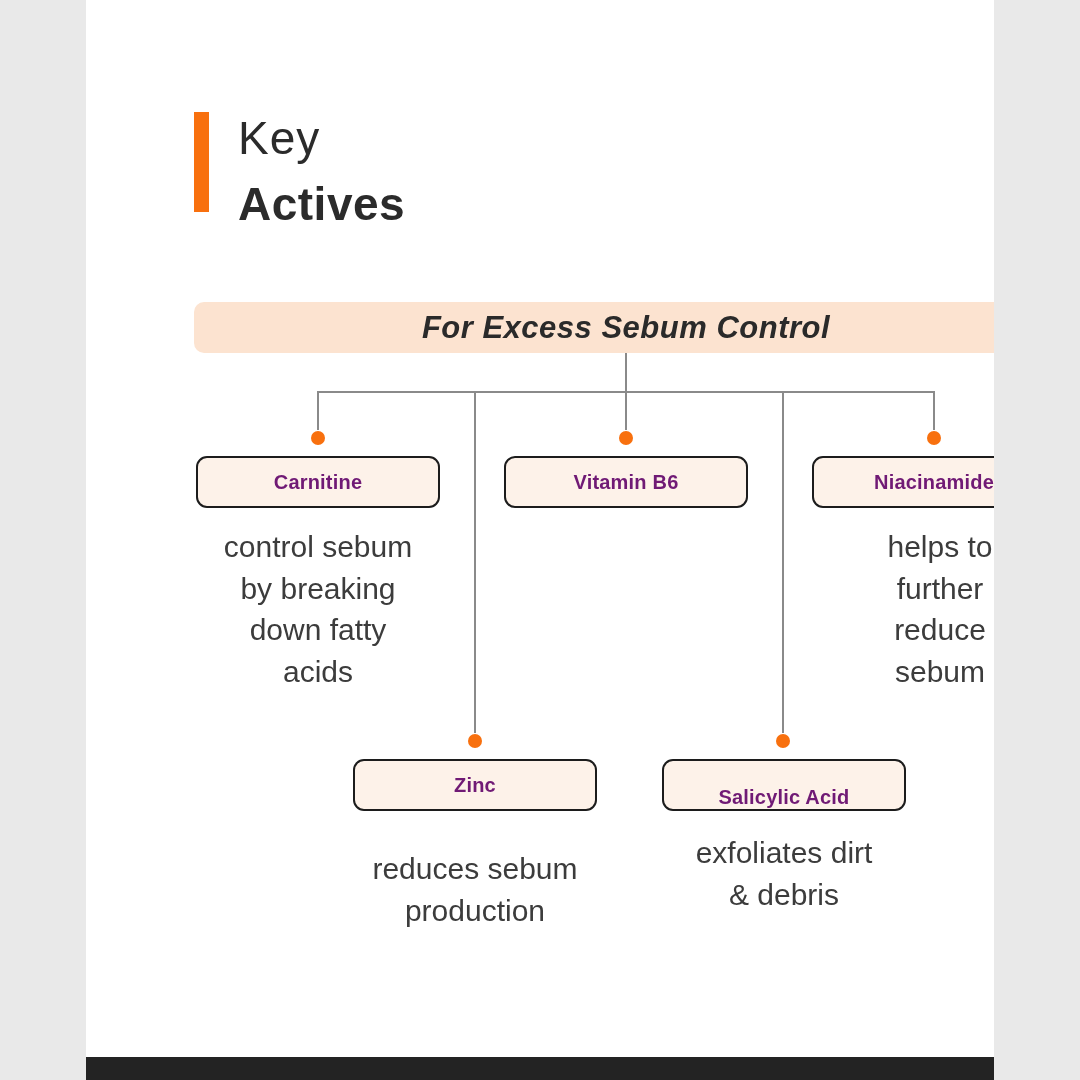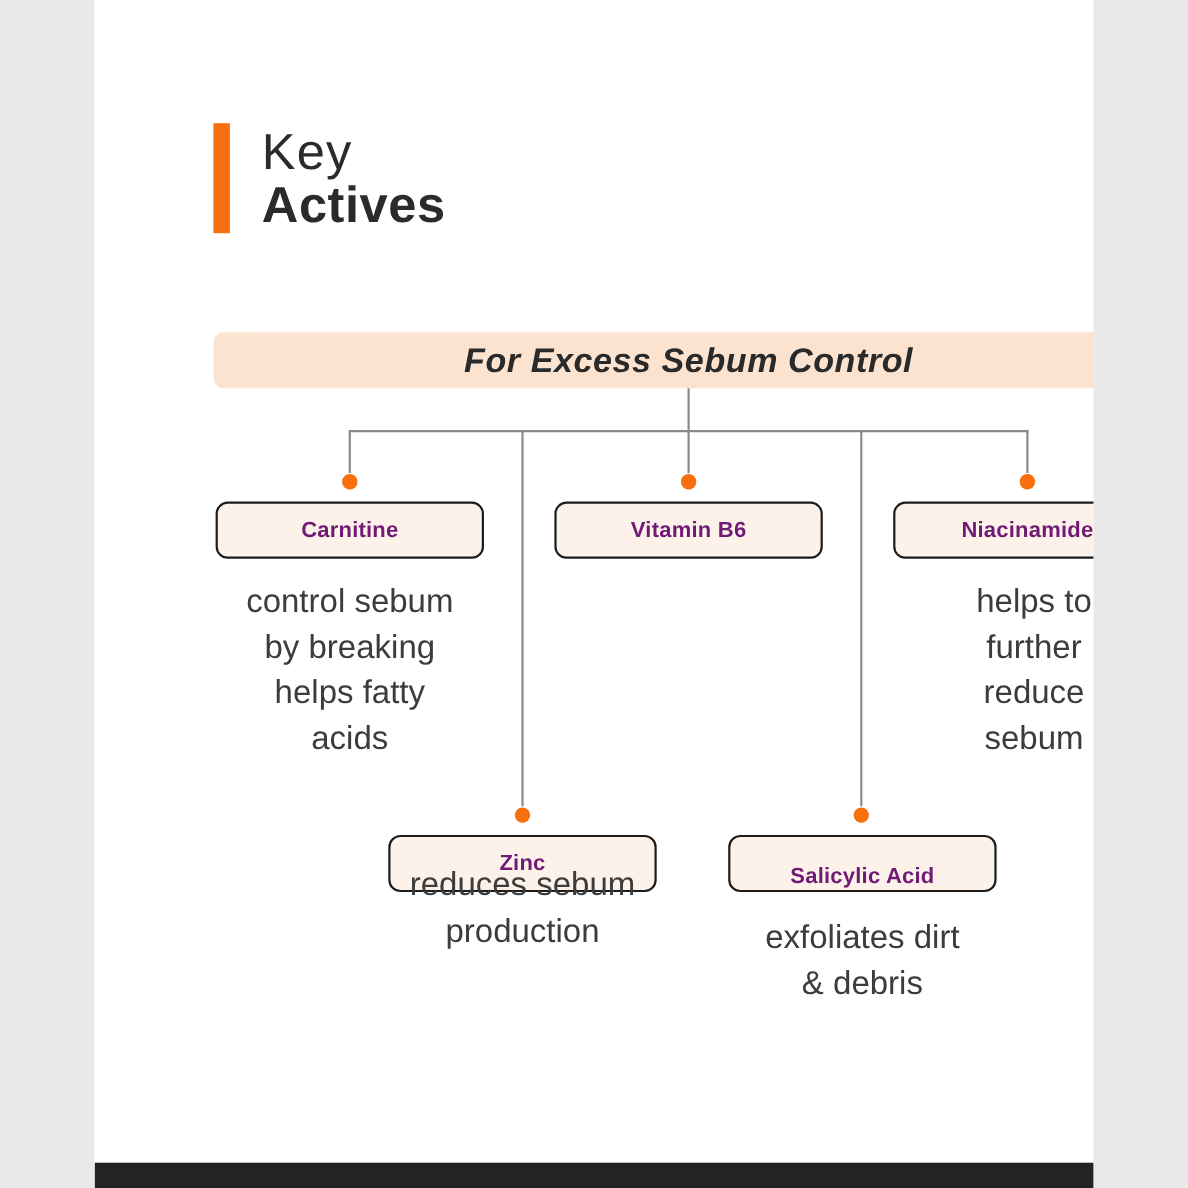--- a/index.html
+++ b/index.html
@@ -37,21 +37,21 @@
   .title-block{
     position:absolute;
     left:108px;top:112px;
     display:flex;
   }
   .title-accent-bar{
     width:15px;height:100px;
     background:var(--accent_orange);
     margin-right:29px;
   }
-  .title-lines{display:flex;flex-direction:column;justify-content:space-between;height:100px;padding:2px 0;}
+  .title-lines{display:flex;flex-direction:column;justify-content:space-between;height:100px;padding:2px 0;gap:18px;}
   .title-line1{
     font-size:46px;font-weight:300;
     color:var(--text_dark);line-height:1.05;
     letter-spacing:1px;
   }
   .title-line2{
     font-size:46px;font-weight:800;
     color:var(--text_dark);line-height:1.05;
     letter-spacing:0.5px;
   }
@@ -148,39 +148,39 @@
     <circle cx="848" cy="438" r="7"></circle>
     <circle cx="389" cy="741" r="7"></circle>
     <circle cx="697" cy="741" r="7"></circle>
   </svg>
 
   <div class="node-box" style="left:110px;top:456px;">
     <span>Carnitine</span>
   </div>
   <div class="node-desc" style="left:82px;top:526px;">control sebum
 by breaking
-helps fatty
+down fatty
 acids</div>
 
   <div class="node-box" style="left:418px;top:456px;text-align:right;">
     <span>Vitamin B6</span>
   </div>
 
   <div class="node-box" style="left:726px;top:456px;">
     <span>Niacinamide</span>
   </div>
   <div class="node-desc" style="left:698px;top:526px;padding-left:12px;">helps to
 further
 reduce
 sebum</div>
 
   <div class="node-box" style="left:267px;top:759px;">
     <span>Zinc</span>
   </div>
-  <div class="node-desc" style="left:239px;top:784px;">reduces sebum
+  <div class="node-desc" style="left:239px;top:848px;">reduces sebum
 production</div>
 
   <div class="node-box" style="left:576px;top:759px;align-items:flex-end;">
     <span>Salicylic Acid</span>
   </div>
   <div class="node-desc" style="left:548px;top:832px;">exfoliates dirt
 &amp; debris</div>
 
   <div class="footer-bar"></div>
 

